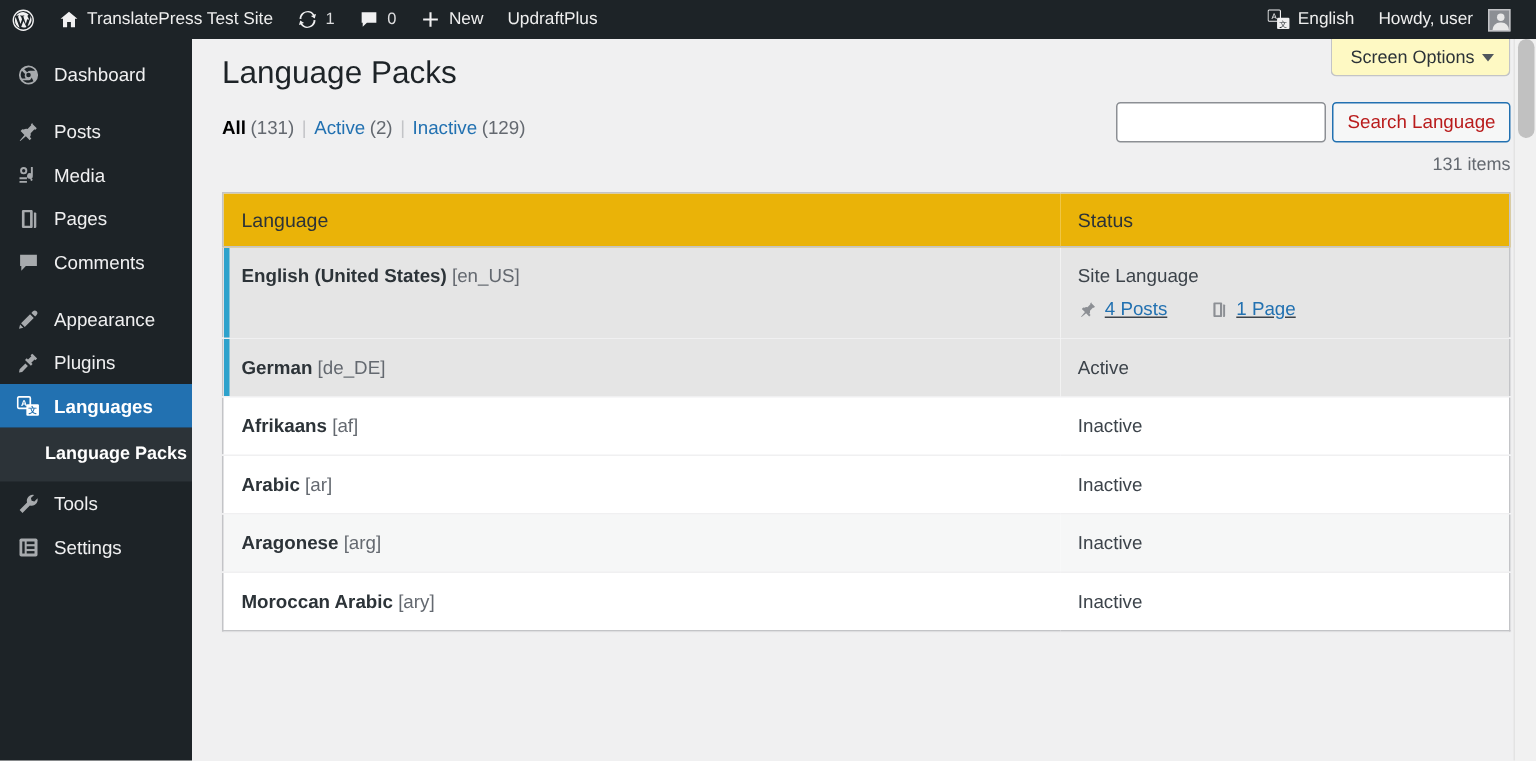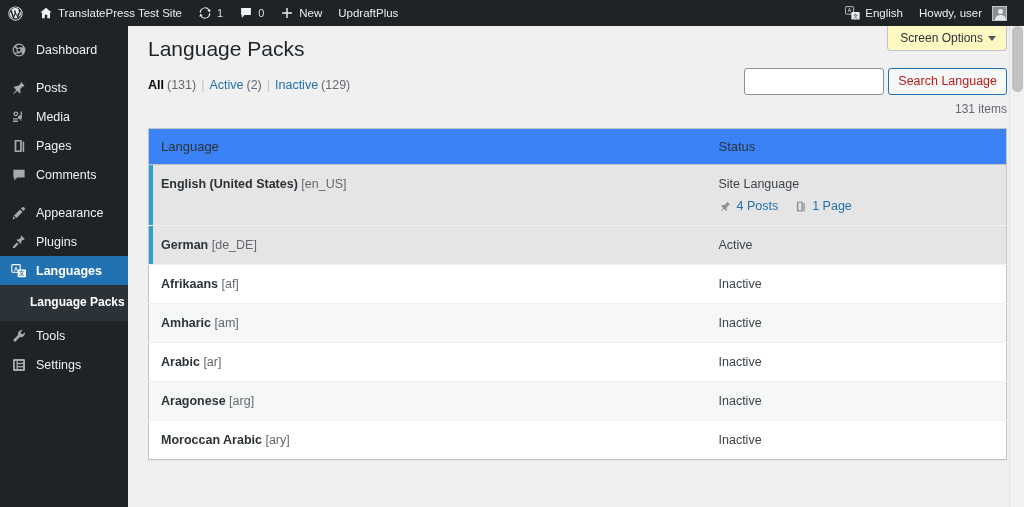--- a/index.html
+++ b/index.html
@@ -204,21 +204,21 @@
     font-size: 12.5px;
     table-layout: fixed;
   }
   .wp-list-table thead th {
     text-align: left;
     padding: 10px 10px 10px 12px;
     font-weight: 400;
     font-size: 13px;
     color: #2c3338;
     border-bottom: 1px solid #c3c4c7;
-    background: #3b82f6;
+    background: #eab308;
     height: 31px;
     vertical-align: middle;
   }
   .wp-list-table td {
     padding: 12px 10px 12px 12px;
     vertical-align: top;
     color: #3c434a;
     border-top: 1px solid #f0f0f1;
   }
   .wp-list-table tbody tr { background: #fff; }
@@ -226,22 +226,23 @@
   .wp-list-table tbody tr.active-lang { background: #e5e5e5; position: relative; }
   .wp-list-table tbody tr.active-lang td:first-child {
     box-shadow: inset 4px 0 0 0 #2ea2cc;
   }
   .lang-name { font-weight: 600; color: #2c3338; }
   .lang-code { font-weight: 400; color: #646970; }
   .col-status { width: 300px; }
   .status-text { color: #3c434a; }
   .counts {
     display: flex; align-items: flex-start;
-    gap: 16px;
+    gap: 28px;
     margin-top: 8px;
+    text-decoration: underline;
   }
   .count-link {
     display: flex; align-items: center; gap: 5px;
     color: #2271b1; text-decoration: none; cursor: pointer;
     font-size: 12.5px;
   }
   .count-ico { color: #8c8f94; display: inline-flex; flex: none; }
 
   
   #scrollbar {
@@ -536,29 +537,20 @@
         <tr>
           <td>
             <span class="lang-name">Afrikaans</span>
             <span class="lang-code">[af]</span>
           </td>
           <td class="col-status">
             <span class="status-text">Inactive</span>
           </td>
         </tr>
 
-        <tr class="alternate">
-          <td>
-            <span class="lang-name">Amharic</span>
-            <span class="lang-code">[am]</span>
-          </td>
-          <td class="col-status">
-            <span class="status-text">Inactive</span>
-          </td>
-        </tr>
 
         <tr>
           <td>
             <span class="lang-name">Arabic</span>
             <span class="lang-code">[ar]</span>
           </td>
           <td class="col-status">
             <span class="status-text">Inactive</span>
           </td>
         </tr>

